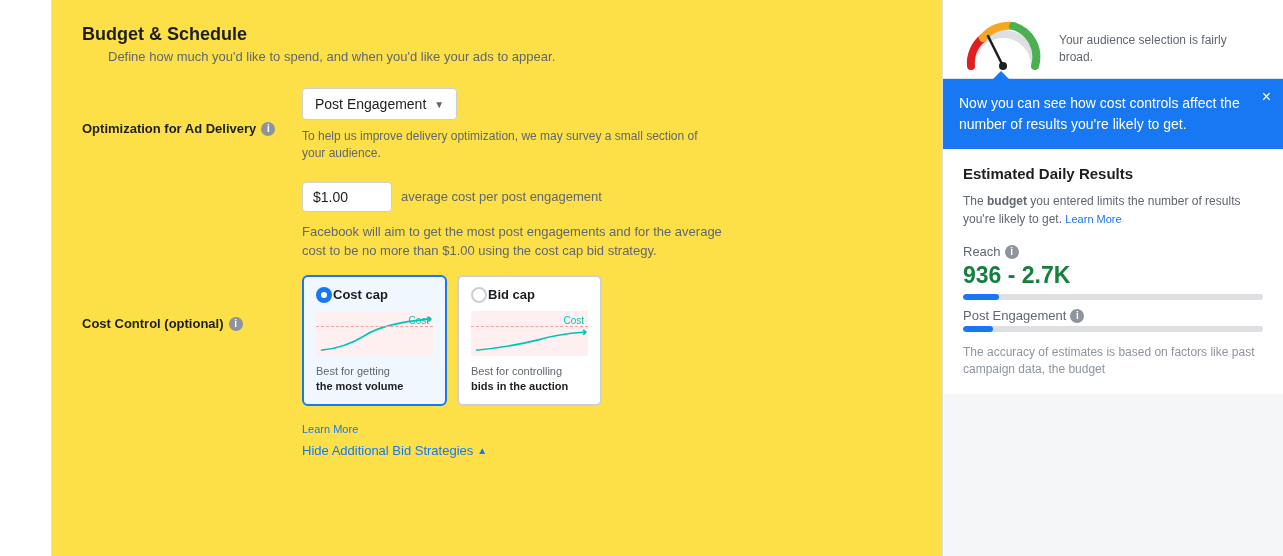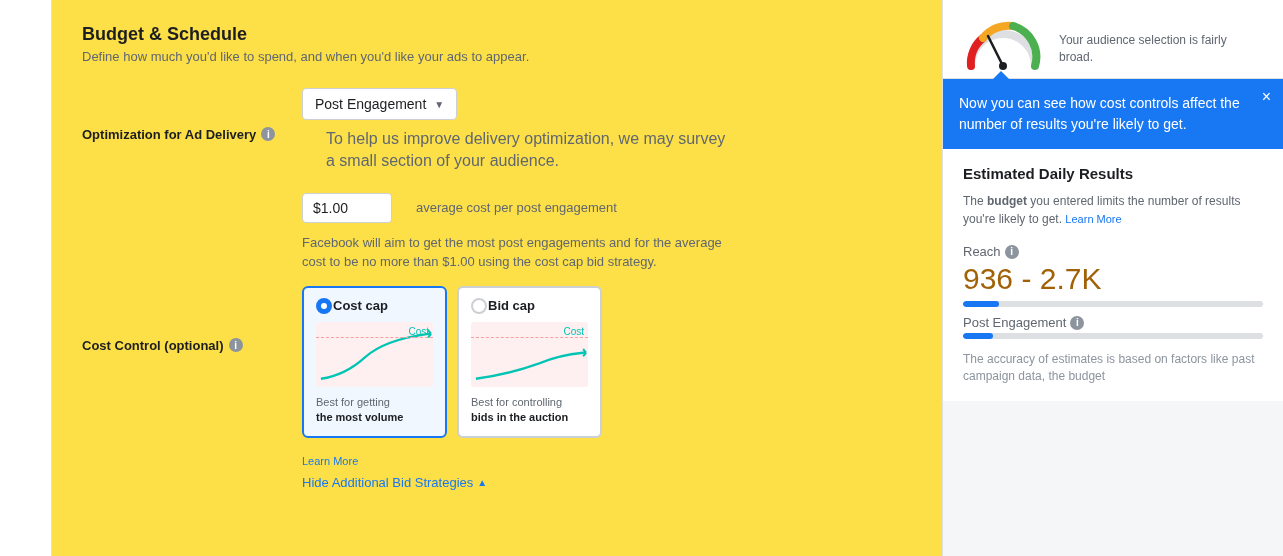--- a/index.html
+++ b/index.html
@@ -34,20 +34,21 @@
       font-size: 18px;
       font-weight: 700;
       color: #1c1e21;
       margin-bottom: 4px;
     }
 
     .section-subtitle {
       font-size: 13px;
       color: #606770;
       margin-bottom: 24px;
+      margin-left: 26px;
     }
 
     .form-row {
       display: flex;
       align-items: center;
       margin-bottom: 20px;
     }
 
     .form-label {
       width: 220px;
@@ -93,33 +94,32 @@
       cursor: pointer;
       color: #1c1e21;
     }
 
     .dropdown-arrow {
       font-size: 10px;
       color: #606770;
     }
 
     .helper-text {
-      font-size: 16px;
+      font-size: 12px;
       color: #606770;
       margin-top: 8px;
       max-width: 400px;
       line-height: 1.4;
-      margin-left: 24px;
     }
 
     
     .cost-input-row {
       display: flex;
       align-items: center;
-      gap: 24px;
+      gap: 9px;
       margin-bottom: 10px;
     }
 
     .cost-input {
       border: 1px solid #ccd0d5;
       border-radius: 4px;
       padding: 6px 10px;
       font-size: 14px;
       width: 90px;
       outline: none;
@@ -195,21 +195,21 @@
       content: '';
       width: 6px;
       height: 6px;
       border-radius: 50%;
       background: #fff;
     }
 
     
     .mini-chart {
       width: 100%;
-      height: 65px;
+      height: 45px;
       background: #fef0f0;
       border-radius: 3px;
       position: relative;
       margin-bottom: 8px;
       overflow: hidden;
     }
 
     .cost-badge {
       position: absolute;
       right: 4px;
@@ -357,23 +357,23 @@
     .est-metric-label {
       font-size: 13px;
       color: #606770;
       margin-bottom: 3px;
       display: flex;
       align-items: center;
       gap: 4px;
     }
 
     .est-metric-value {
-      font-size: 30px;
-      font-weight: 400;
-      color: #a16207;
+      font-size: 23px;
+      font-weight: 700;
+      color: #15803d;
       margin-bottom: 5px;
     }
 
     .progress-bar-container {
       width: 100%;
       height: 6px;
       background: #dddfe2;
       border-radius: 3px;
       overflow: hidden;
     }

